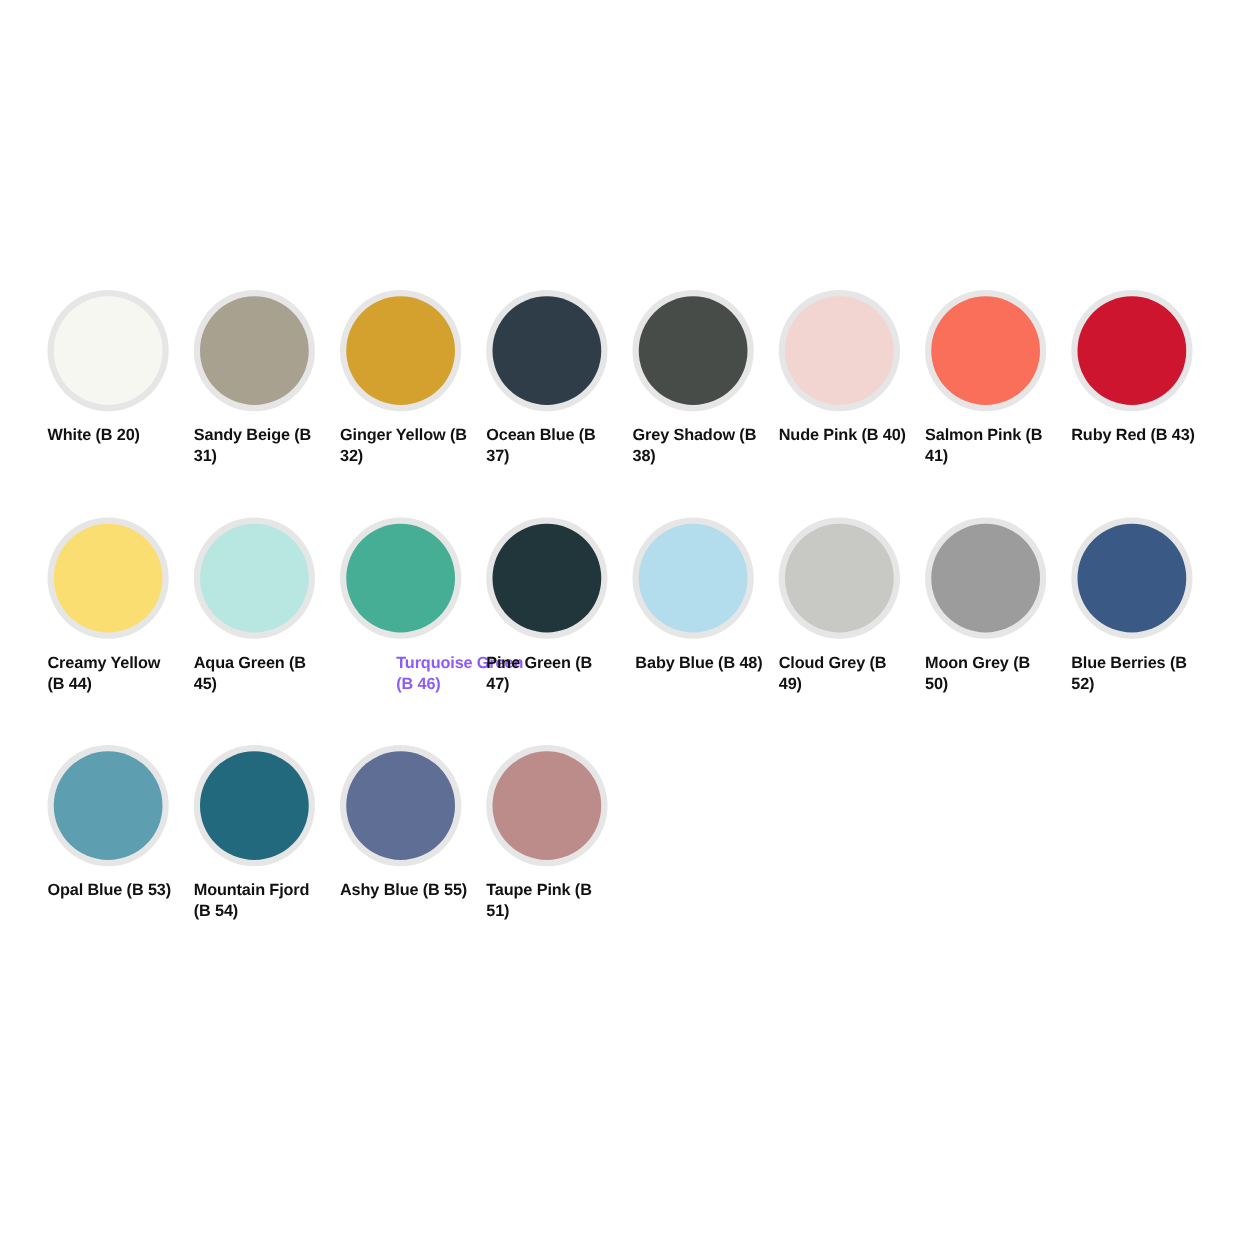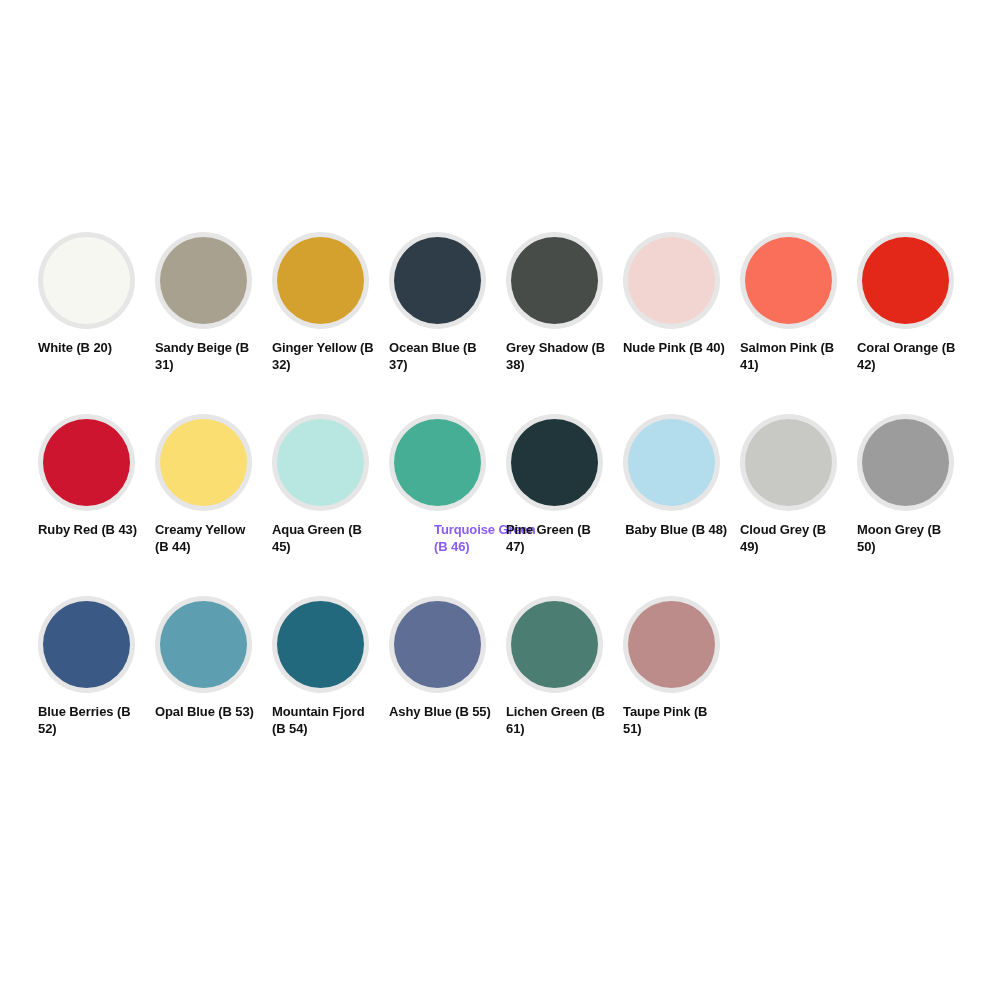--- a/index.html
+++ b/index.html
@@ -131,28 +131,20 @@
         <div class="swatch-disc-wrap">
           <div class="swatch-ring" style="background: rgb(230, 230, 230);">
             <div class="swatch-fill" style="background: rgb(250, 111, 90);"></div>
           </div>
         </div>
         <div class="swatch-label" style="color: rgb(17, 17, 17);">Salmon Pink (B 41)</div>
       </div>
       <div class="swatch-cell">
         <div class="swatch-disc-wrap">
           <div class="swatch-ring" style="background: rgb(230, 230, 230);">
-            <div class="swatch-fill" style="background: rgb(227, 40, 26);"></div>
-          </div>
-        </div>
-        <div class="swatch-label" style="color: rgb(17, 17, 17);">Coral Orange (B 42)</div>
-      </div>
-      <div class="swatch-cell">
-        <div class="swatch-disc-wrap">
-          <div class="swatch-ring" style="background: rgb(230, 230, 230);">
             <div class="swatch-fill" style="background: rgb(206, 21, 48);"></div>
           </div>
         </div>
         <div class="swatch-label" style="color: rgb(17, 17, 17);">Ruby Red (B 43)</div>
       </div>
       <div class="swatch-cell">
         <div class="swatch-disc-wrap">
           <div class="swatch-ring" style="background: rgb(230, 230, 230);">
             <div class="swatch-fill" style="background: rgb(250, 222, 114);"></div>
           </div>
@@ -231,28 +223,20 @@
         </div>
         <div class="swatch-label" style="color: rgb(17, 17, 17);">Mountain Fjord (B 54)</div>
       </div>
       <div class="swatch-cell">
         <div class="swatch-disc-wrap">
           <div class="swatch-ring" style="background: rgb(230, 230, 230);">
             <div class="swatch-fill" style="background: rgb(95, 110, 148);"></div>
           </div>
         </div>
         <div class="swatch-label" style="color: rgb(17, 17, 17);">Ashy Blue (B 55)</div>
-      </div>
-      <div class="swatch-cell">
-        <div class="swatch-disc-wrap">
-          <div class="swatch-ring" style="background: rgb(230, 230, 230);">
-            <div class="swatch-fill" style="background: rgb(76, 125, 114);"></div>
-          </div>
-        </div>
-        <div class="swatch-label" style="color: rgb(17, 17, 17);">Lichen Green (B 61)</div>
       </div>
       <div class="swatch-cell">
         <div class="swatch-disc-wrap">
           <div class="swatch-ring" style="background: rgb(230, 230, 230);">
             <div class="swatch-fill" style="background: rgb(188, 140, 138);"></div>
           </div>
         </div>
         <div class="swatch-label" style="color: rgb(17, 17, 17);">Taupe Pink (B 51)</div>
       </div>
     </div>

